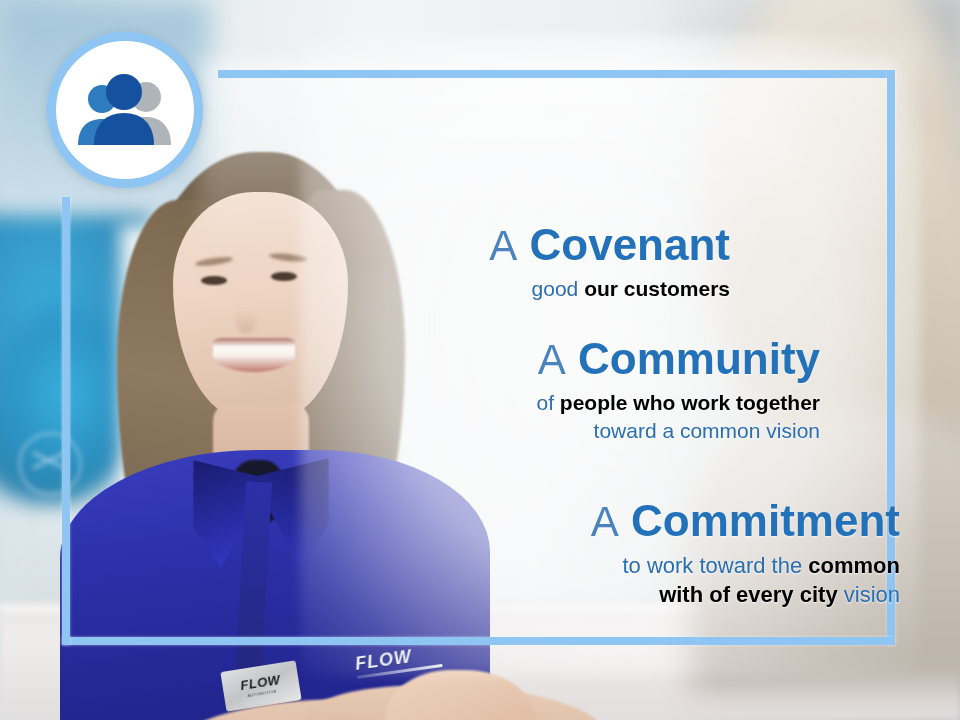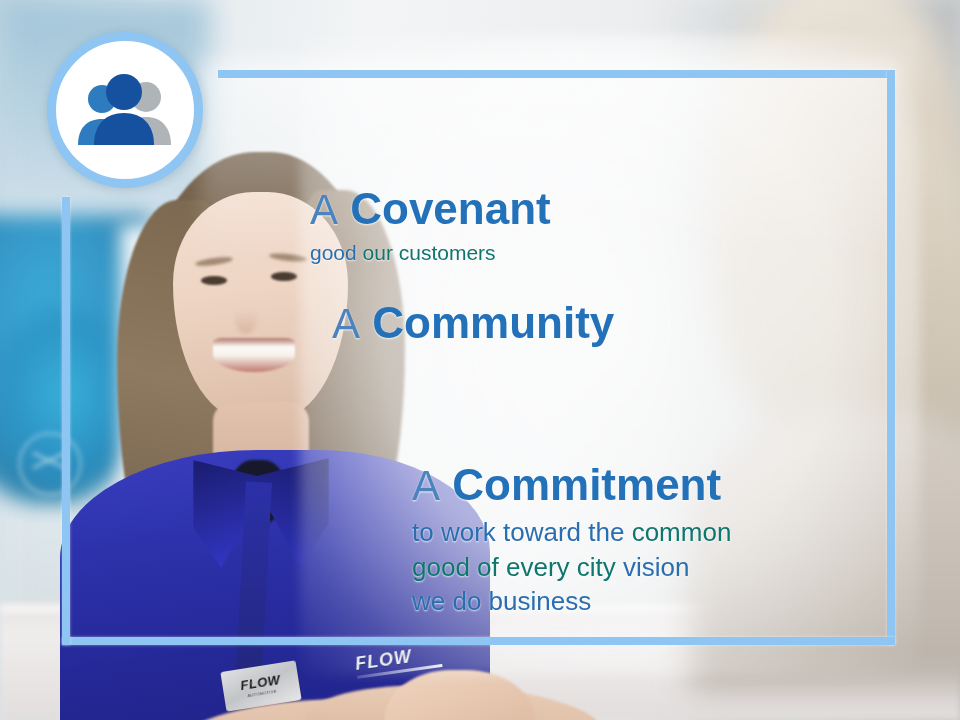--- a/index.html
+++ b/index.html
@@ -217,38 +217,38 @@
   
   .content{position:absolute;left:0;top:0;width:960px;height:720px;}
 
   .title{
     position:absolute;left:0;top:95px;width:898px;text-align:center;
     font-family:"DejaVu Sans","Liberation Sans",sans-serif;
     font-weight:bold;font-size:52px;letter-spacing:-.5px;color:#15519e;
     text-shadow:0 1px 2px rgba(255,255,255,.85);
   }
 
-  .principle{position:absolute;text-align:left;}
+  .principle{position:absolute;text-align:right;margin-top:36px;}
   .p-head{
     font-family:"Liberation Sans",sans-serif;
     font-size:44px;line-height:1.05;color:#2371b8;font-weight:bold;
     text-shadow:0 1px 2px rgba(255,255,255,.8);white-space:nowrap;
   }
   .p-head .art{font-weight:normal;color:#4a83bd;font-size:42px;}
   .p-sub{
     font-family:"Liberation Sans",sans-serif;
     font-size:21px;line-height:1.32;color:#2a6eb0;font-weight:normal;margin-top:7px;
     text-shadow:0 1px 2px rgba(255,255,255,.8);
   }
-  .p-sub b{font-weight:normal;color:#0f766e;}
+  .p-sub b{font-weight:bold;color:#000000;}
 
   #p1{left:310px;top:186px;width:420px;}
-  #p2{left:332px;top:300px;width:470px;}
-  #p3{left:412px;top:462px;width:460px;}
-  #p3 .p-sub{font-size:26px;}
+  #p2{left:350px;top:300px;width:470px;}
+  #p3{left:440px;top:462px;width:460px;}
+  #p3 .p-sub{font-size:22px;}
 </style>
 </head>
 <body>
 
 <div class="stage">
 
   <div class="photo">
     <div class="bg-wall"></div>
     <div class="bg-window"></div>
     <div class="bg-car"></div>
@@ -330,24 +330,25 @@
         <span>Covenant</span>
       </div>
       <div class="p-sub"><span>good </span><b>our customers</b></div>
     </div>
 
     <div class="principle" id="p2">
       <div class="p-head">
         <span class="art">A</span>
         <span>Community</span>
       </div>
+      <div class="p-sub"><span>of </span><b>people who work together</b><br><span>toward a common vision</span></div>
     </div>
 
     <div class="principle" id="p3">
       <div class="p-head">
         <span class="art">A</span>
         <span>Commitment</span>
       </div>
-      <div class="p-sub"><span>to work toward the </span><b>common</b><br><b>good of every city</b><span> vision</span><br><span>we do business</span></div>
+      <div class="p-sub"><span>to work toward the </span><b>common</b><br><b>with of every city</b><span> vision</span><br></div>
     </div>
 
   </div>
 </div>
 
 </body></html>

